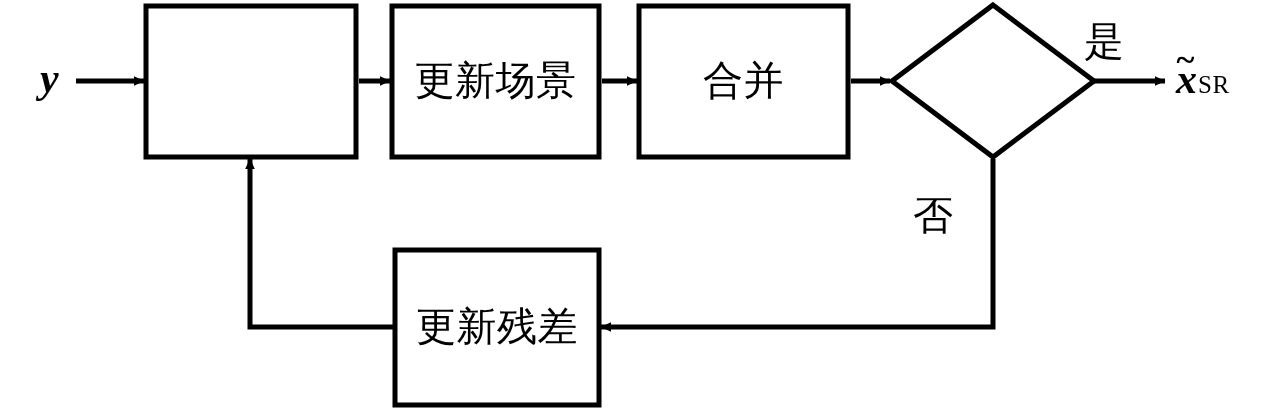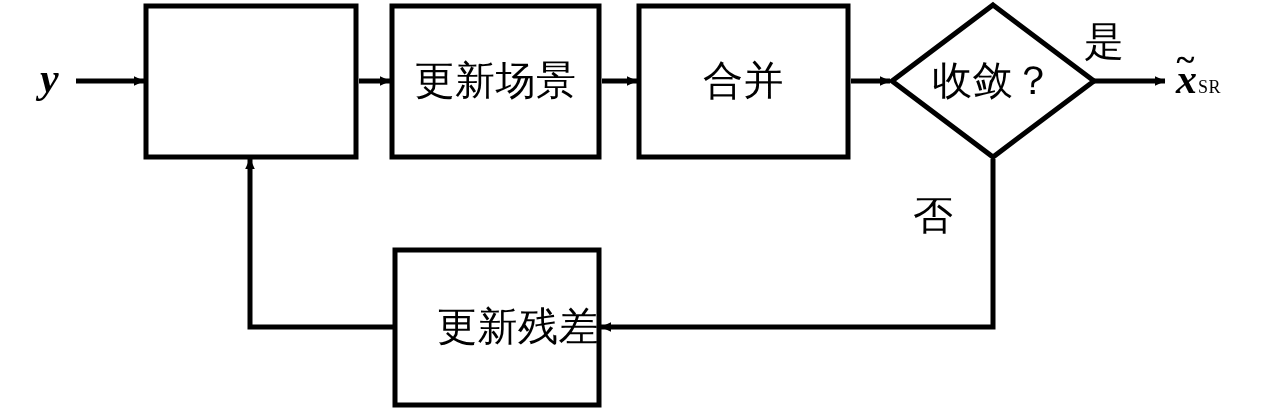--- a/index.html
+++ b/index.html
@@ -74,21 +74,21 @@
     position: absolute;
     left: 50%;
     top: -0.46em;
     transform: translateX(-56%);
     font-size: 0.82em;
     font-style: normal;
     font-weight: bold;
     line-height: 1;
   }
   .sub-sr {
-    font-size: 18px;
+    font-size: 25px;
     font-style: normal;
     font-weight: normal;
     font-variant: small-caps;
     letter-spacing: 0.5px;
     margin-left: 1px;
   }
 </style>
 </head>
 <body>
 
@@ -128,25 +128,22 @@
 
 
   <div class="node-text" style="left:392px; top:6px; width:207px; height:151px;">
     <div class="cjk-line">更新场景</div>
   </div>
 
   <div class="node-text" style="left:639px; top:6px; width:209px; height:151px;gap:28px;">
     <div class="cjk-line">合并</div>
   </div>
 
-  <div class="node-text" style="left:892px; top:5px; width:202px; height:152px;">
-    <div class="cjk-line">收敛？</div>
-  </div>
 
-  <div class="node-text" style="left:395px; top:250px; width:204px; height:155px;align-items:flex-end;">
+  <div class="node-text" style="left:395px; top:250px; width:204px; height:155px;">
     <div class="cjk-line">更新残差</div>
   </div>
 
   <div class="edge-label" style="left:1084px; top:14px;">是</div>
 
   <div class="edge-label" style="left:913px; top:188px;">否</div>
 
   <div class="math-label math-y" style="left:40px; top:57px;">y</div>
 
   <div class="math-label" style="left:1176px; top:58px;">

